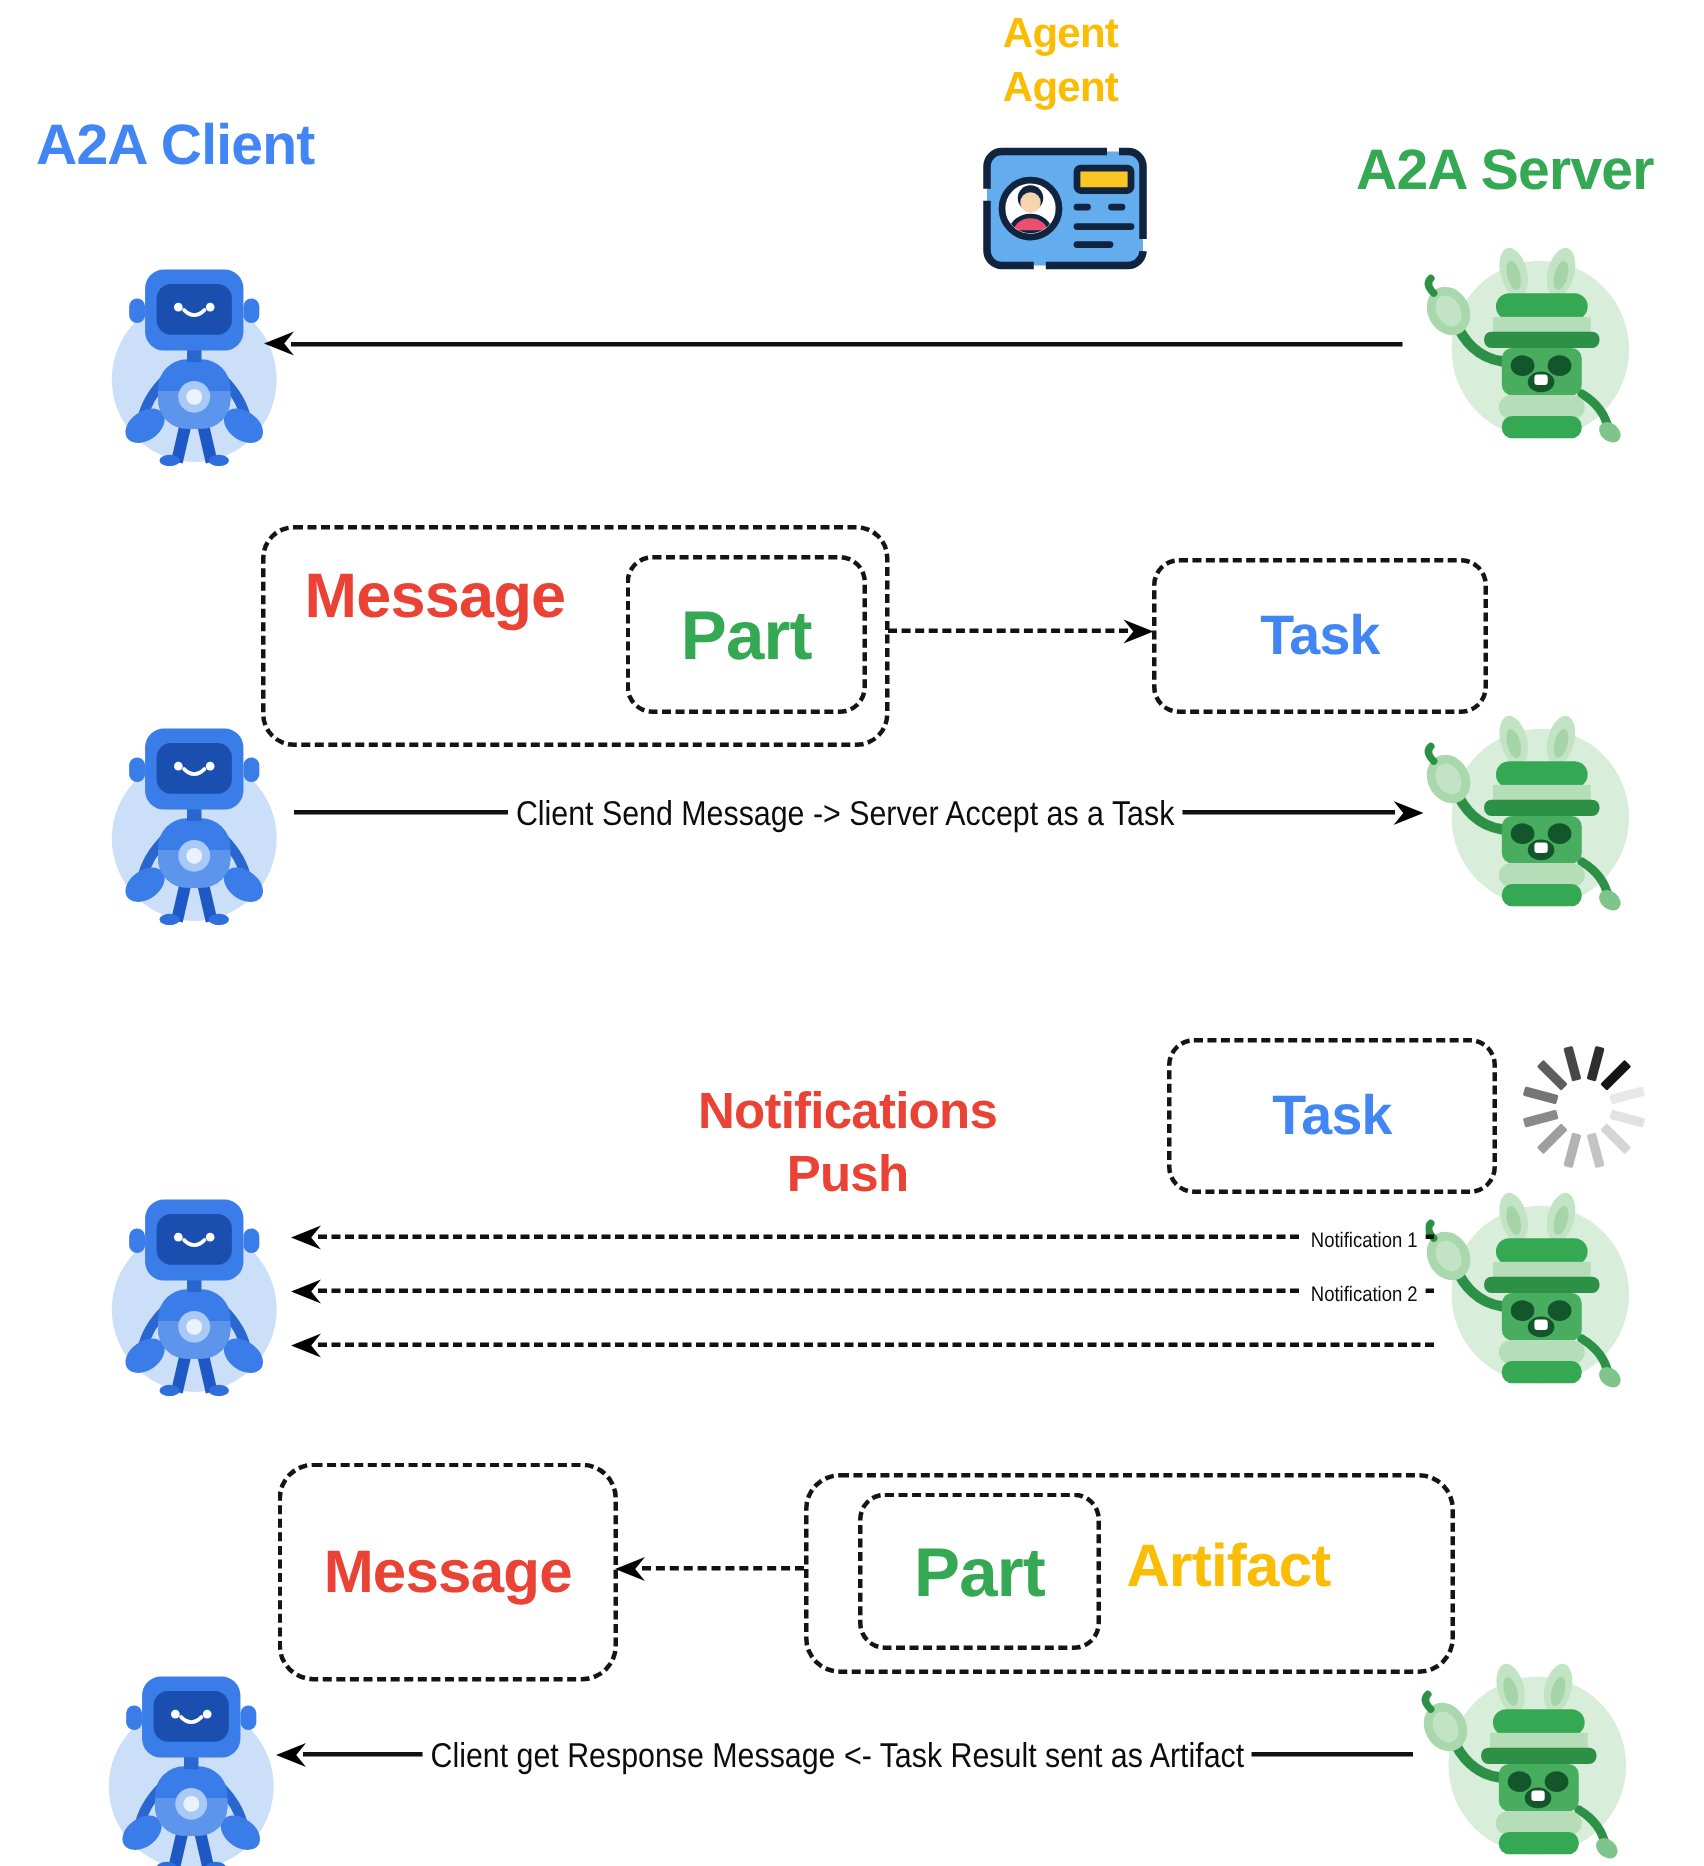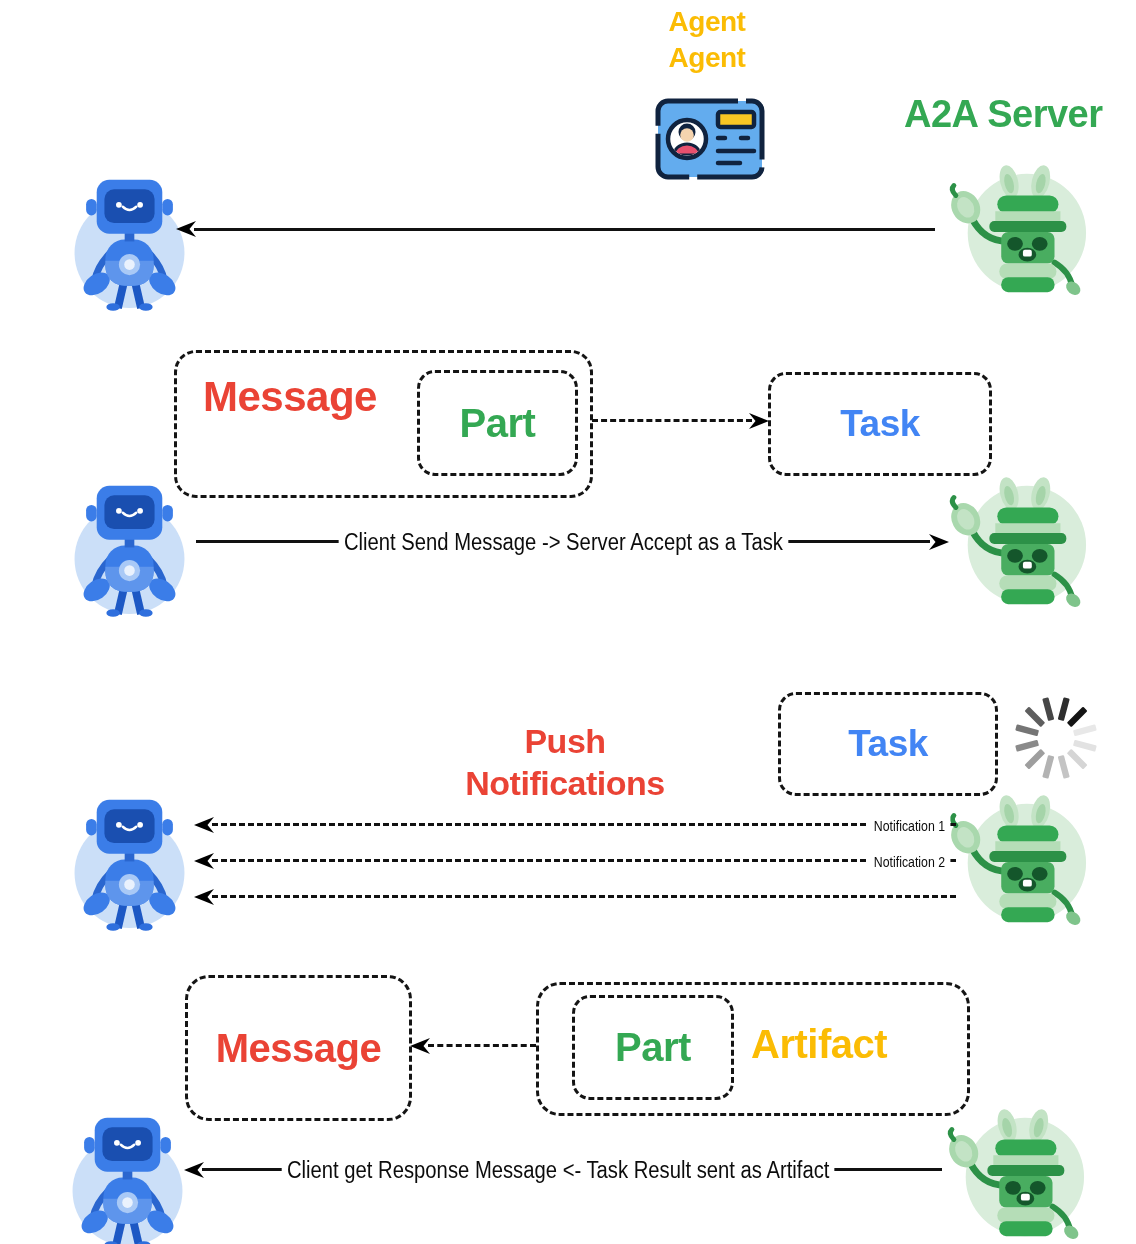--- a/index.html
+++ b/index.html
@@ -18,21 +18,21 @@
         display:flex;align-items:center;justify-content:center;}
   .box-msg2{left:174px;top:350px;width:413px;height:142px;justify-content:flex-start;align-items:flex-start;}
   .box-part2{left:417px;top:370px;width:155px;height:100px;border-radius:18px;}
   .box-task2{left:768px;top:372px;width:218px;height:98px;border-radius:18px;}
   .box-task3{left:778px;top:692px;width:214px;height:98px;border-radius:18px;}
   .box-msg4{left:185px;top:975px;width:221px;height:140px;border-radius:24px;}
   .box-art4{left:536px;top:982px;width:428px;height:128px;border-radius:24px;justify-content:flex-start;}
   .box-part4{left:572px;top:995px;width:156px;height:99px;border-radius:18px;}
   .blbl{font-weight:bold;letter-spacing:-0.5px;}
   .msg2-lbl{margin:20px 0 0 26px;font-size:42px;color:var(--red);}
-  .part-lbl{font-size:40px;color:var(--green);}
+  .part-lbl{font-size:46px;color:var(--green);}
   .task-lbl{font-size:37px;color:var(--blue);}
   .msg4-lbl{font-size:40px;color:var(--red);}
   .art-lbl{position:absolute;left:751px;top:1022px;width:200px;text-align:left;font-size:40px;color:var(--yellow);}
   
   .hline{position:absolute;height:0;border-top:3px solid var(--line);}
   .hline.dash{border-top-style:dashed;}
   .ahead{position:absolute;width:20px;height:18px;}
   .alabel{position:absolute;display:flex;justify-content:center;line-height:26px;font-size:23px;color:#0c0c0c;}
   .alabel .pill{background:#fff;padding:0 6px;display:inline-block;transform:scaleX(0.88);white-space:nowrap;}
   .alabel.small{font-size:14px;justify-content:flex-end;}
@@ -112,20 +112,21 @@
   <symbol id="head-left" viewBox="0 0 20 18">
       <path d="M20 1 L0 9 L20 17 L13.5 9 Z"></path>
     </symbol>
   <symbol id="head-right" viewBox="0 0 20 18">
       <path d="M0 1 L20 9 L0 17 L6.5 9 Z"></path>
     </symbol>
 </svg>
 
 <div class="canvas">
 
+  <div class="hdg client-title">A2A Client</div>
   <div class="hdg agent-card-title">
     <div>Agent</div>
     <div>Agent</div>
   </div>
   <div class="hdg server-title">A2A Server</div>
 
   <svg class="card-icon" viewBox="0 0 112 84">
     <rect x="4" y="4" width="104" height="76" rx="10" fill="#63ACEE" stroke="#10233F" stroke-width="5" stroke-dasharray="70 8"></rect>
     <circle cx="33" cy="42" r="19" fill="#fff" stroke="#10233F" stroke-width="4.5"></circle>
     <clipPath id="cp-photo">
@@ -174,22 +175,22 @@
     </svg>
   <div class="hline" style="left:196px;top:540px;width:734px"></div>
   <svg class="ahead" style="left:929px;top:533px">
       <use href="#head-right"></use>
     </svg>
   <div class="alabel" style="left:196px;top:529px;width:734px">
     <span class="pill">Client Send Message -&gt; Server Accept as a Task</span>
   </div>
 
   <div class="hdg push-title">
+    <div>Notifications</div>
     <div>Push</div>
-    <div>Notifications</div>
   </div>
   <div class="dbox box-task3">
     <div class="blbl task-lbl">Task</div>
   </div>
   <svg class="spinner">
       <use href="#spinner"></use>
     </svg>
   <svg class="robot" style="left:62px;top:788px;width:135px;height:143px">
       <use href="#client-robot"></use>
     </svg>

